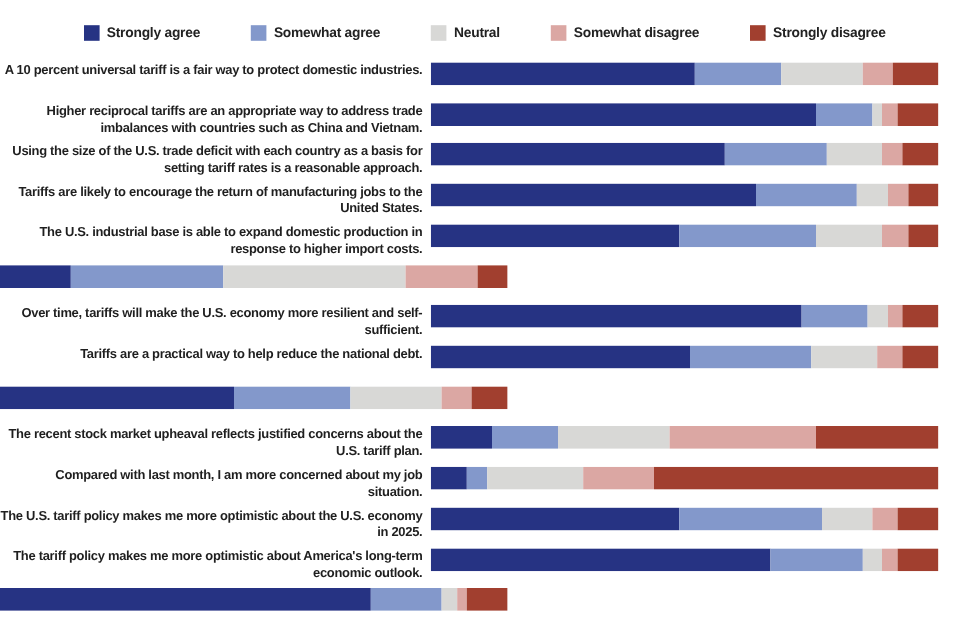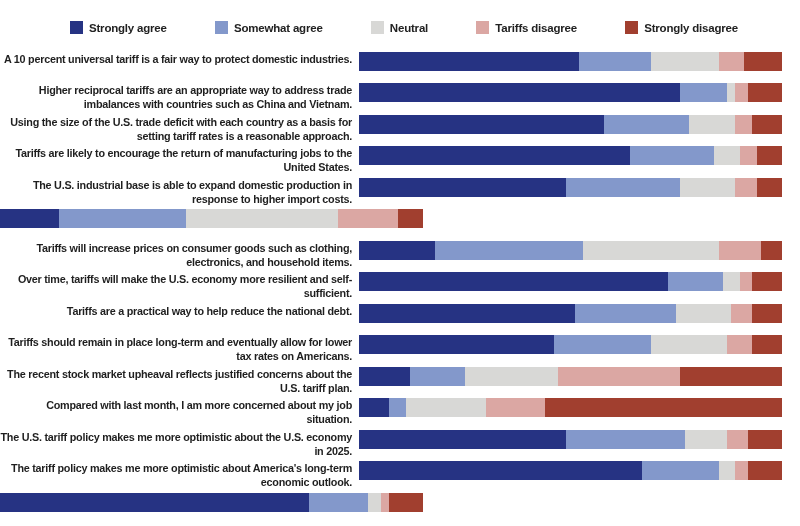--- a/index.html
+++ b/index.html
@@ -72,21 +72,21 @@
     <div class="legend-item">
       <span class="swatch" style="background: rgb(131, 152, 203);"></span>
       <span class="legend-label">Somewhat agree</span>
     </div>
     <div class="legend-item">
       <span class="swatch" style="background: rgb(216, 216, 214);"></span>
       <span class="legend-label">Neutral</span>
     </div>
     <div class="legend-item">
       <span class="swatch" style="background: rgb(219, 167, 163);"></span>
-      <span class="legend-label">Tariffs disagree</span>
+      <span class="legend-label">Somewhat disagree</span>
     </div>
     <div class="legend-item">
       <span class="swatch" style="background: rgb(161, 63, 47);"></span>
       <span class="legend-label">Strongly disagree</span>
     </div>
   </div>
 
   <div class="chart">
       <div class="row">
         <div class="stmt">A 10 percent universal tariff is a fair way to protect domestic industries.</div>
@@ -141,51 +141,40 @@
       <div class="row">
         <div class="track">
           <div class="seg" style="width: 14%; background: rgb(38, 51, 131);"></div>
           <div class="seg" style="width: 30%; background: rgb(131, 152, 203);"></div>
           <div class="seg" style="width: 36%; background: rgb(216, 216, 214);"></div>
           <div class="seg" style="width: 14%; background: rgb(219, 167, 163);"></div>
           <div class="seg" style="width: 6%; background: rgb(161, 63, 47);"></div>
         </div>
       </div>
       <div class="row">
-        <div class="stmt">Tariffs will increase prices on consumer goods such as clothing, electronics, and household items.</div>
-        <div class="track">
-          <div class="seg" style="width: 18%; background: rgb(38, 51, 131);"></div>
-          <div class="seg" style="width: 35%; background: rgb(131, 152, 203);"></div>
-          <div class="seg" style="width: 32%; background: rgb(216, 216, 214);"></div>
-          <div class="seg" style="width: 10%; background: rgb(219, 167, 163);"></div>
-          <div class="seg" style="width: 5%; background: rgb(161, 63, 47);"></div>
-        </div>
-      </div>
-      <div class="row">
         <div class="stmt">Over time, tariffs will make the U.S. economy more resilient and self-sufficient.</div>
         <div class="track">
           <div class="seg" style="width: 73%; background: rgb(38, 51, 131);"></div>
           <div class="seg" style="width: 13%; background: rgb(131, 152, 203);"></div>
           <div class="seg" style="width: 4%; background: rgb(216, 216, 214);"></div>
           <div class="seg" style="width: 3%; background: rgb(219, 167, 163);"></div>
           <div class="seg" style="width: 7%; background: rgb(161, 63, 47);"></div>
         </div>
       </div>
       <div class="row">
         <div class="stmt">Tariffs are a practical way to help reduce the national debt.</div>
         <div class="track">
           <div class="seg" style="width: 51%; background: rgb(38, 51, 131);"></div>
           <div class="seg" style="width: 24%; background: rgb(131, 152, 203);"></div>
           <div class="seg" style="width: 13%; background: rgb(216, 216, 214);"></div>
           <div class="seg" style="width: 5%; background: rgb(219, 167, 163);"></div>
           <div class="seg" style="width: 7%; background: rgb(161, 63, 47);"></div>
         </div>
       </div>
       <div class="row">
-        <div class="stmt">Tariffs should remain in place long-term and eventually allow for lower tax rates on Americans.</div>
         <div class="track">
           <div class="seg" style="width: 46%; background: rgb(38, 51, 131);"></div>
           <div class="seg" style="width: 23%; background: rgb(131, 152, 203);"></div>
           <div class="seg" style="width: 18%; background: rgb(216, 216, 214);"></div>
           <div class="seg" style="width: 6%; background: rgb(219, 167, 163);"></div>
           <div class="seg" style="width: 7%; background: rgb(161, 63, 47);"></div>
         </div>
       </div>
       <div class="row">
         <div class="stmt">The recent stock market upheaval reflects justified concerns about the U.S. tariff plan.</div>

